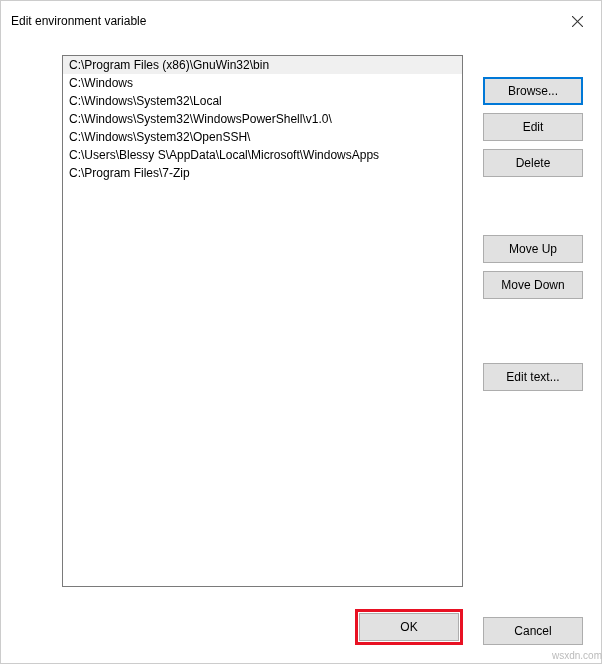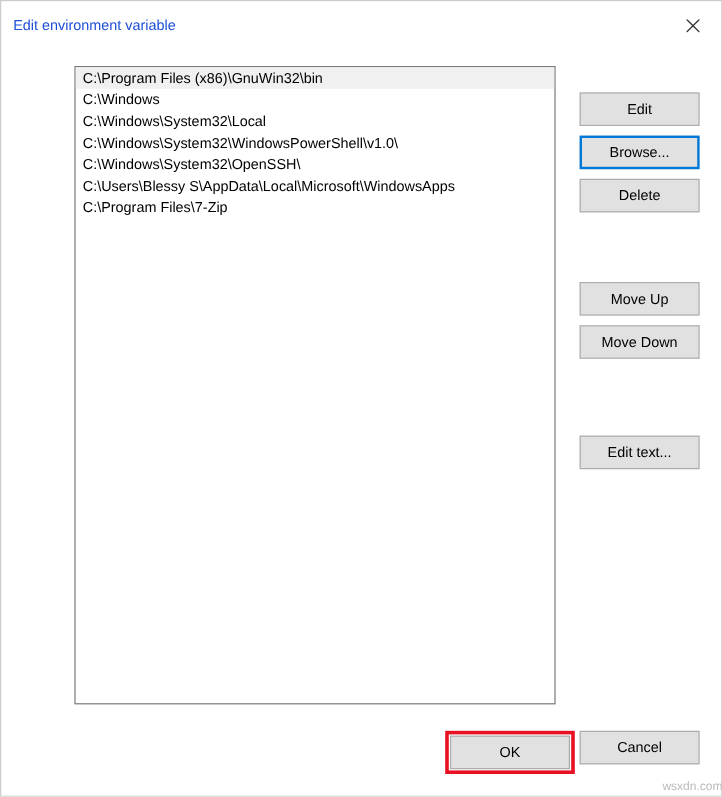--- a/index.html
+++ b/index.html
@@ -1,32 +1,32 @@
 <!DOCTYPE html>
 <html><head>
   <meta charset="utf-8">
   <style>
     * { box-sizing: border-box; font-family: "Segoe UI", Tahoma, sans-serif; font-size: 12px; }
     body { margin: 0; padding: 0; background: #fff; width: 602px; height: 664px; overflow: hidden; }
     .window { width: 602px; height: 664px; border: 1px solid #ccc; background: #fff; display: flex; flex-direction: column; }
     .titlebar { display: flex; align-items: center; justify-content: space-between; padding: 8px 12px 8px 10px; }
-    .title-text { color: #1d4ed8; }
+    .title-text { color: #000000; }
     .close-btn { width: 24px; height: 24px; display: flex; align-items: center; justify-content: center; cursor: pointer; color: #333; }
     .close-btn svg { width: 11px; height: 11px; stroke: #333; stroke-width: 1; }
     .body { flex: 1; display: flex; padding: 14px 18px 12px 22px; gap: 20px; margin-left: 39px; }
     .list-container { flex: 1; border: 1px solid #7a7a7a; background: #fff; overflow: auto; }
     .list-item { padding: 2px 6px; white-space: nowrap; cursor: default; }
     .list-item.selected { background: #f0f0f0; }
     .side-buttons { width: 100px; display: flex; flex-direction: column; gap: 8px; }
     .gap-small { height: 14px; }
     .gap-large { height: 42px; }
     .gap-xlarge { height: 48px; }
     .btn { width: 100px; height: 28px; border: 1px solid #adadad; background: #e1e1e1; cursor: pointer; display: flex; align-items: center; justify-content: center; color: #000; }
     .btn.focused { border: 2px solid #0078d7; }
-    .footer { display: flex; justify-content: flex-end; padding: 10px 18px 18px 22px; gap: 4px; align-items: flex-start; }
+    .footer { display: flex; justify-content: flex-end; padding: 10px 18px 18px 22px; gap: 20px; align-items: flex-end; }
     .ok-wrapper { border: 3px solid #e81123; padding: 1px; }
     .watermark { position: absolute; right: 0; bottom: 3px; color: #bbb; font-size: 10px; }
   </style>
 </head>
 <body>
 
 <div class="window">
   <div class="titlebar">
     <span class="title-text">Edit environment variable</span>
     <div class="close-btn">
@@ -43,22 +43,22 @@
         <div class="list-item">C:\Windows</div>
         <div class="list-item">C:\Windows\System32\Local</div>
         <div class="list-item">C:\Windows\System32\WindowsPowerShell\v1.0\</div>
         <div class="list-item">C:\Windows\System32\OpenSSH\</div>
         <div class="list-item">C:\Users\Blessy S\AppData\Local\Microsoft\WindowsApps</div>
         <div class="list-item">C:\Program Files\7-Zip</div>
       </div>
 
     <div class="side-buttons">
       <div class="gap-small"></div>
+      <button class="btn focused">Browse...</button>
       <button class="btn">Edit</button>
-      <button class="btn focused">Browse...</button>
       <button class="btn">Delete</button>
       <div class="gap-large"></div>
       <button class="btn">Move Up</button>
       <button class="btn">Move Down</button>
       <div class="gap-xlarge"></div>
       <button class="btn">Edit text...</button>
     </div>
   </div>
 
   <div class="footer">

